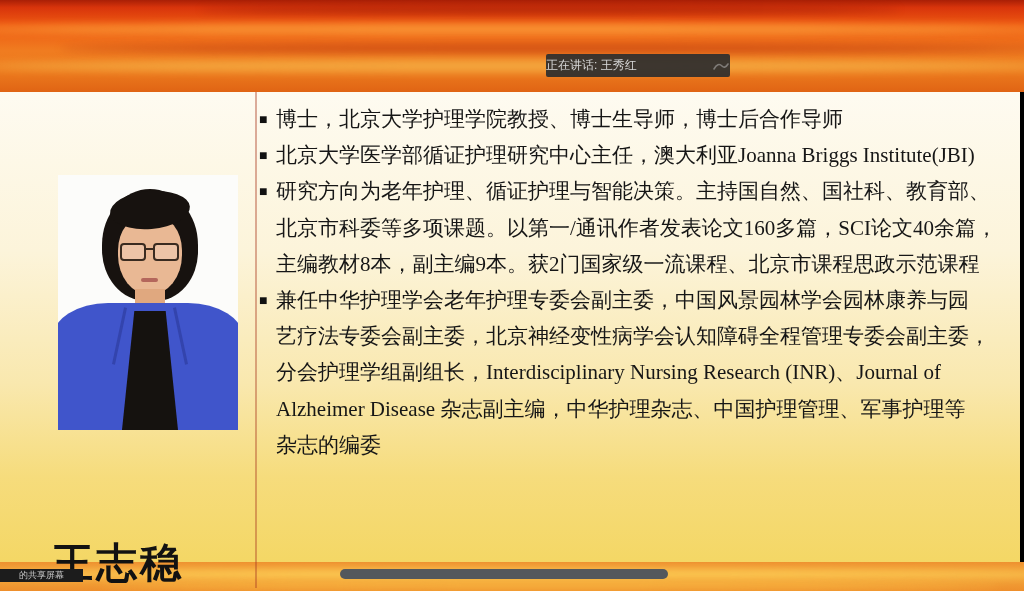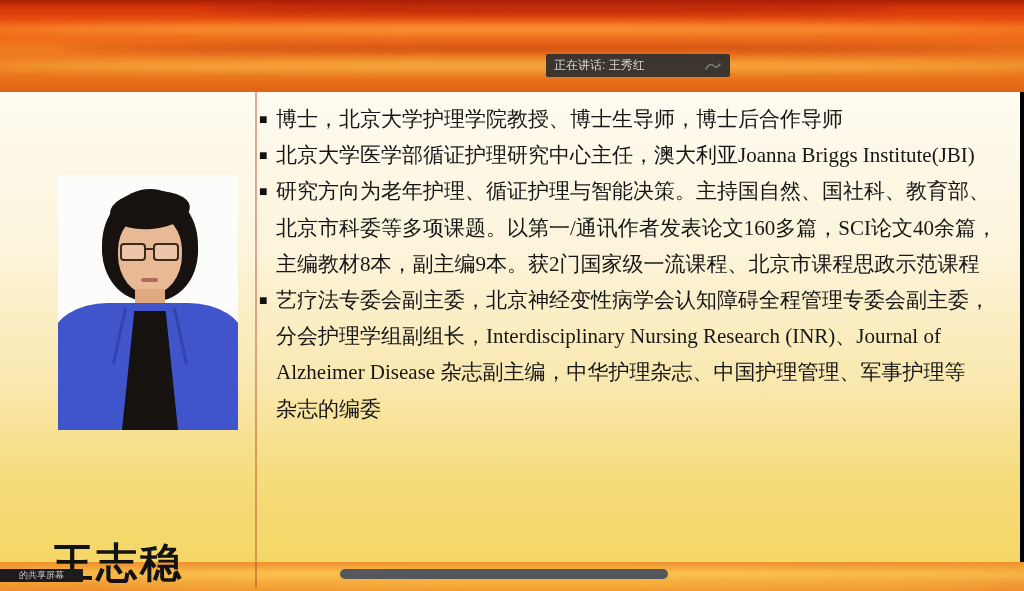--- a/index.html
+++ b/index.html
@@ -55,21 +55,21 @@
   
   .bio{position:absolute;left:259px;top:101px;width:760px;
     font-family:"Liberation Serif","Liberation Sans",serif;
     font-size:21px;line-height:36.2px;color:#161616;}
   .line{position:relative;padding-left:17px;white-space:nowrap;}
   .sq{position:absolute;left:0;top:1px;font-size:14px;color:#111;}
 
   
   .speaker-pill{position:absolute;left:546px;top:54px;width:184px;height:23px;
     background:rgba(46,46,46,.93);border-radius:2px;display:flex;
-    align-items:center;padding:0 8px;box-sizing:border-box;
+    align-items:center;padding:0 0;box-sizing:border-box;
     color:#d9d9d9;font-size:12px;}
   .speaker-icon{margin-left:auto;opacity:.45;display:flex;align-items:center;}
   .share-badge{position:absolute;left:0;top:569px;height:13px;max-width:62px;
     overflow:hidden;background:#1c1c1c;color:#c9c9c9;font-size:9px;
     line-height:13px;padding:0 19px;white-space:nowrap;}
   .scrollbar{position:absolute;left:340px;top:569px;width:328px;height:10px;
     border-radius:5px;background:#54585c;}
 </style>
 </head>
 <body>
@@ -131,20 +131,21 @@
         </div>
 
         <div class="line">
           
           <span>主编教材8本，副主编9本。获2门国家级一流课程、北京市课程思政示范课程</span>
         </div>
 
 
         <div class="line">
           <span class="sq">■</span>
+          <span>兼任中华护理学会老年护理专委会副主委，中国风景园林学会园林康养与园</span>
         </div>
 
         <div class="line">
           
           <span>艺疗法专委会副主委，北京神经变性病学会认知障碍全程管理专委会副主委，</span>
         </div>
 
 
         <div class="line">
           

